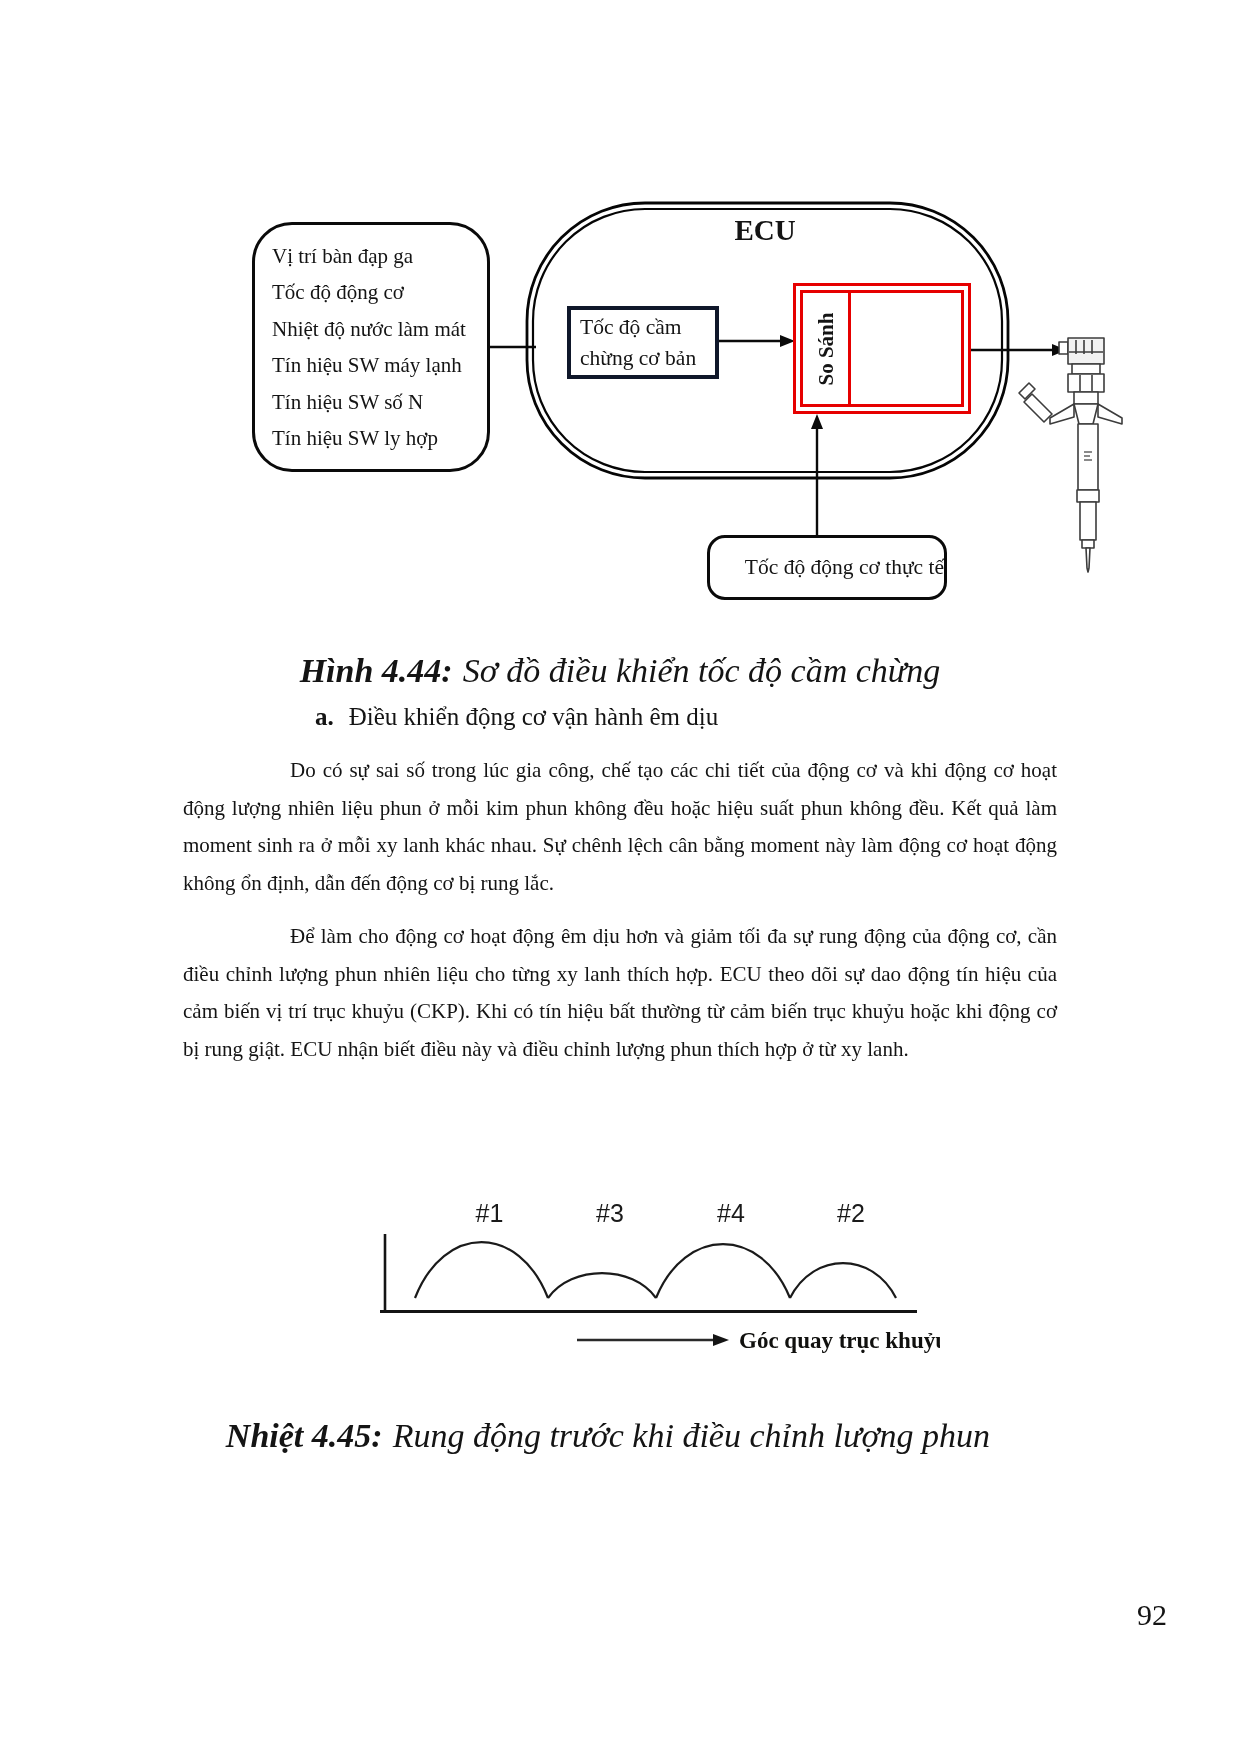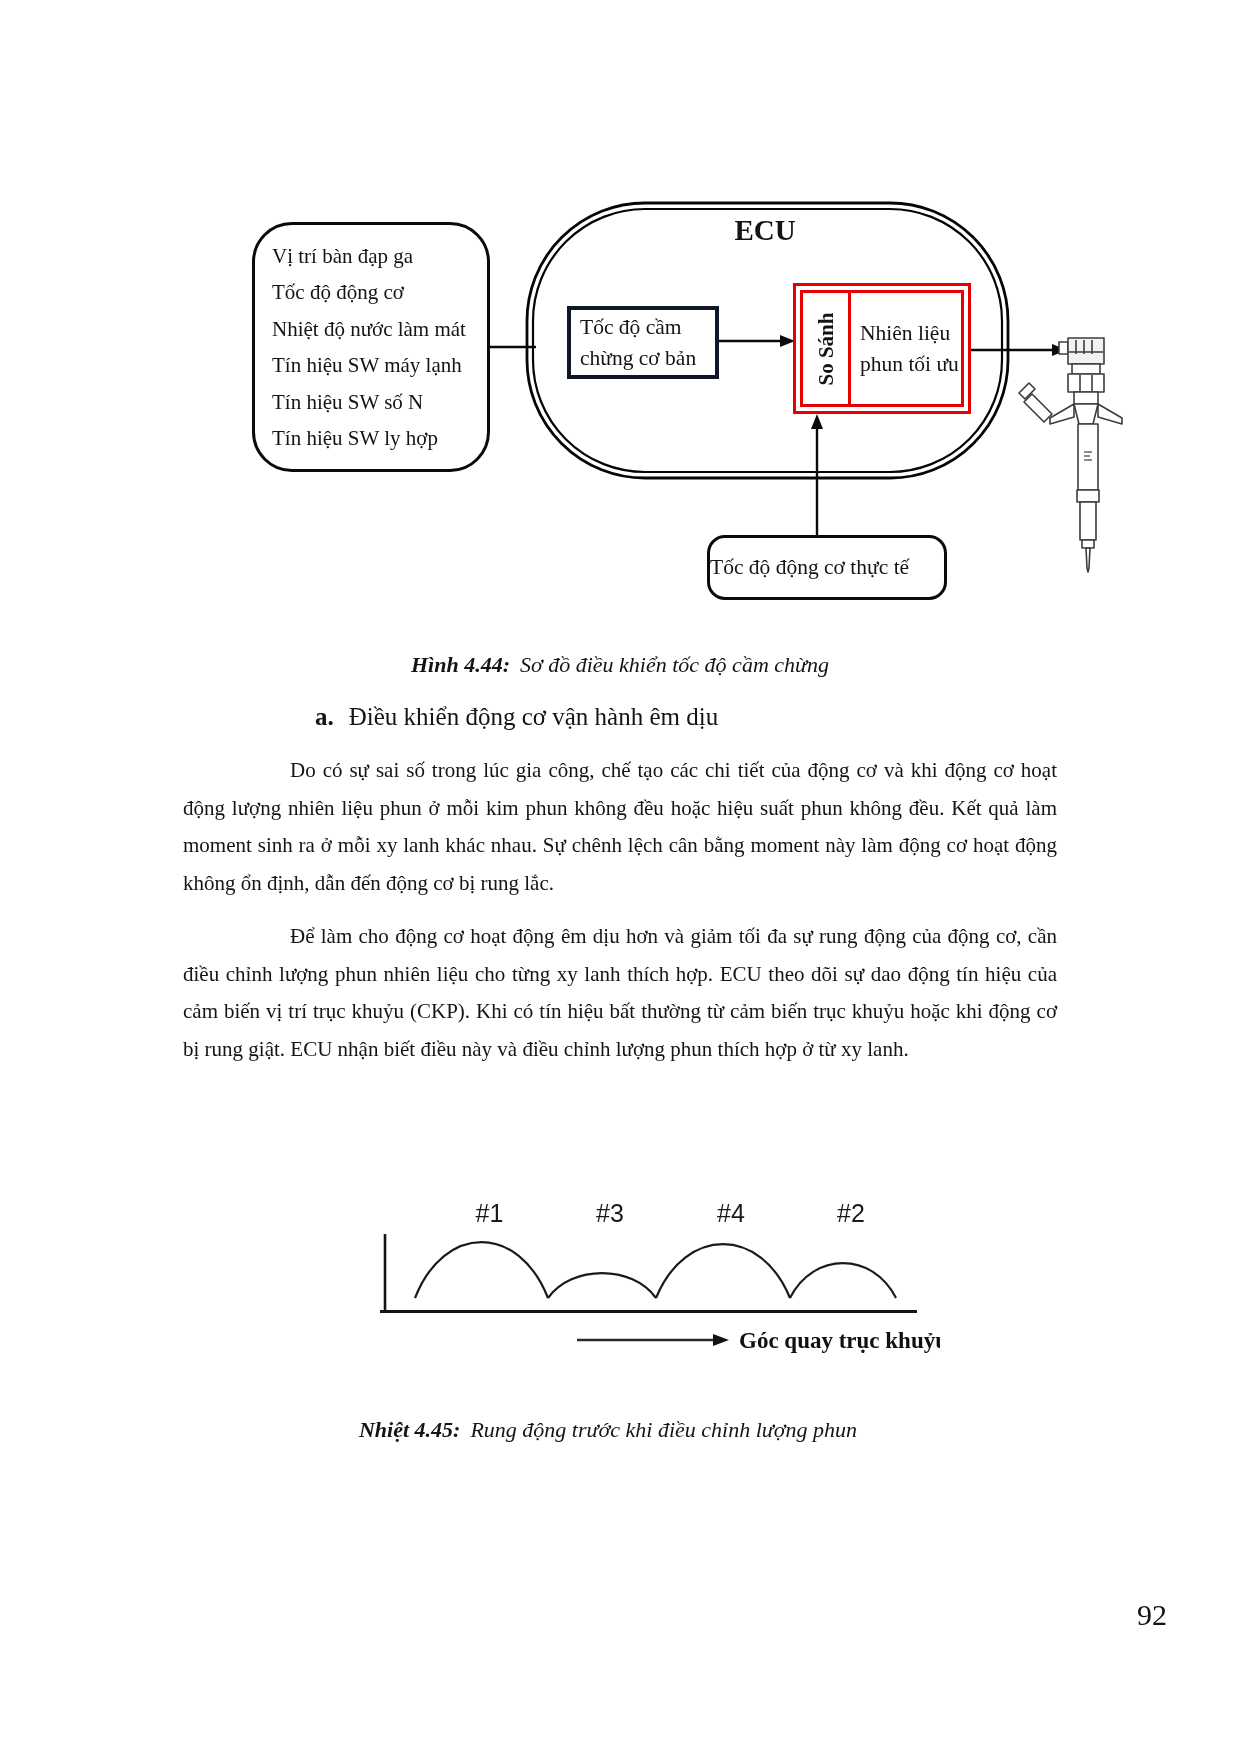--- a/index.html
+++ b/index.html
@@ -43,25 +43,25 @@
     transform:translate(-50%,-50%) rotate(-90deg);
     white-space:nowrap;font-weight:bold;font-size:21px;
   }
   .optimal-col{
     flex:1;display:flex;align-items:center;padding-left:9px;
     font-size:21.5px;line-height:31px;
   }
   .actual-speed-box{
     left:707px;top:535px;width:240px;height:65px;box-sizing:border-box;
     border:3px solid #0a0a0a;border-radius:18px;
-    display:flex;align-items:center;justify-content:flex-start;font-size:21.5px;
+    display:flex;align-items:center;justify-content:flex-end;font-size:21.5px;
   }
 
   
-  .caption{left:12px;top:652px;width:1216px;text-align:center;font-size:22px;}
+  .caption{left:12px;top:652px;width:1216px;text-align:center;font-size:34px;}
   .caption .cap-b{font-weight:bold;font-style:italic;margin-right:10px;}
   .caption .cap-i{font-style:italic;}
   .caption-45{top:1417px;width:1192px;}
   .section-heading{left:315px;top:703px;font-size:25px;white-space:nowrap;}
   .section-heading .marker{font-weight:bold;margin-right:15px;}
   .body-text{left:183px;top:752px;width:874px;}
   .body-text p{
     margin:0;font-size:21px;line-height:37.5px;text-align:justify;
     text-indent:107px;
   }
@@ -142,23 +142,20 @@
 
   <div class="abs red-box base-idle-box">
     <span>Tốc độ cầm chừng cơ bản</span>
   </div>
 
   <div class="abs compare-unit">
     <div class="compare-unit-inner">
       <div class="compare-col">
         <span>So Sánh</span>
       </div>
-      <div class="optimal-col">
-        <span>Nhiên liệu phun tối ưu</span>
-      </div>
     </div>
   </div>
 
   <div class="abs actual-speed-box">
     <span>Tốc độ động cơ thực tế</span>
   </div>
 
   <div class="abs caption">
     <span class="cap-b">Hình  4.44:</span><span class="cap-i">Sơ đồ điều khiển tốc độ cầm chừng</span>
   </div>

